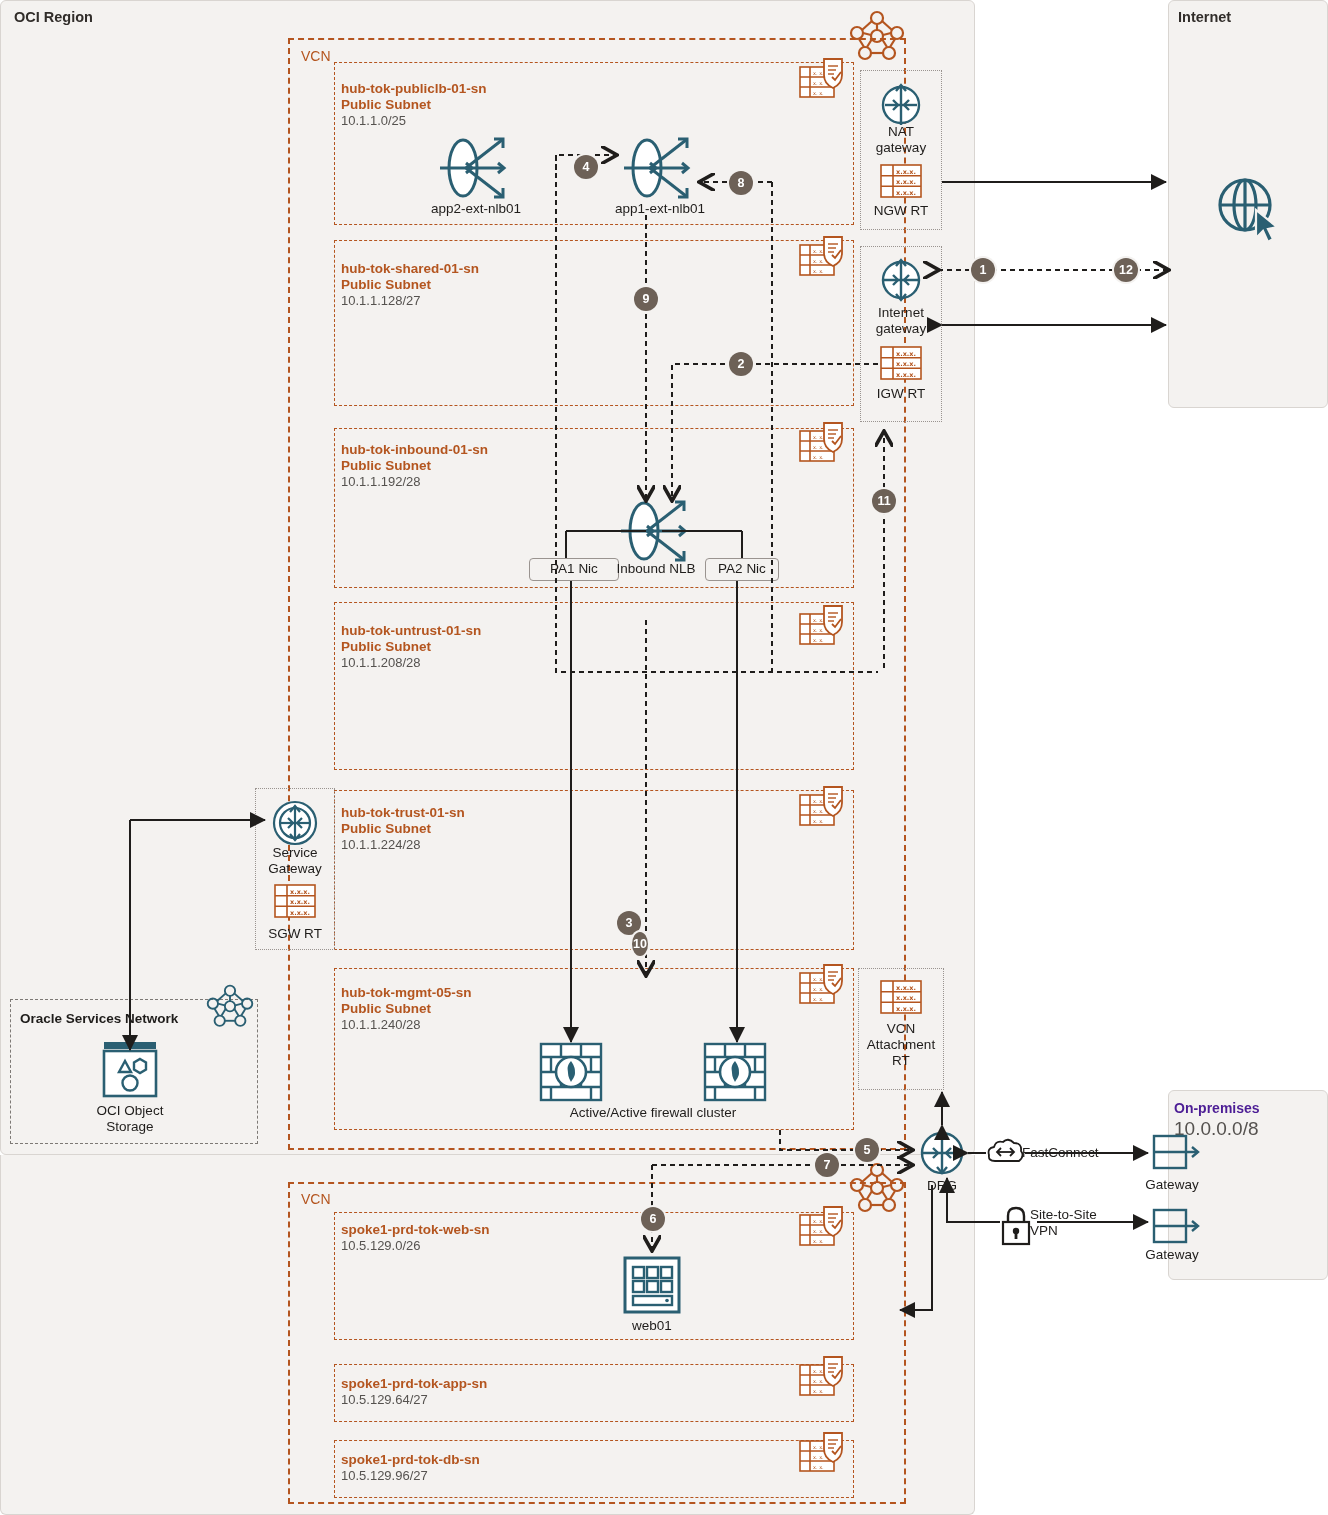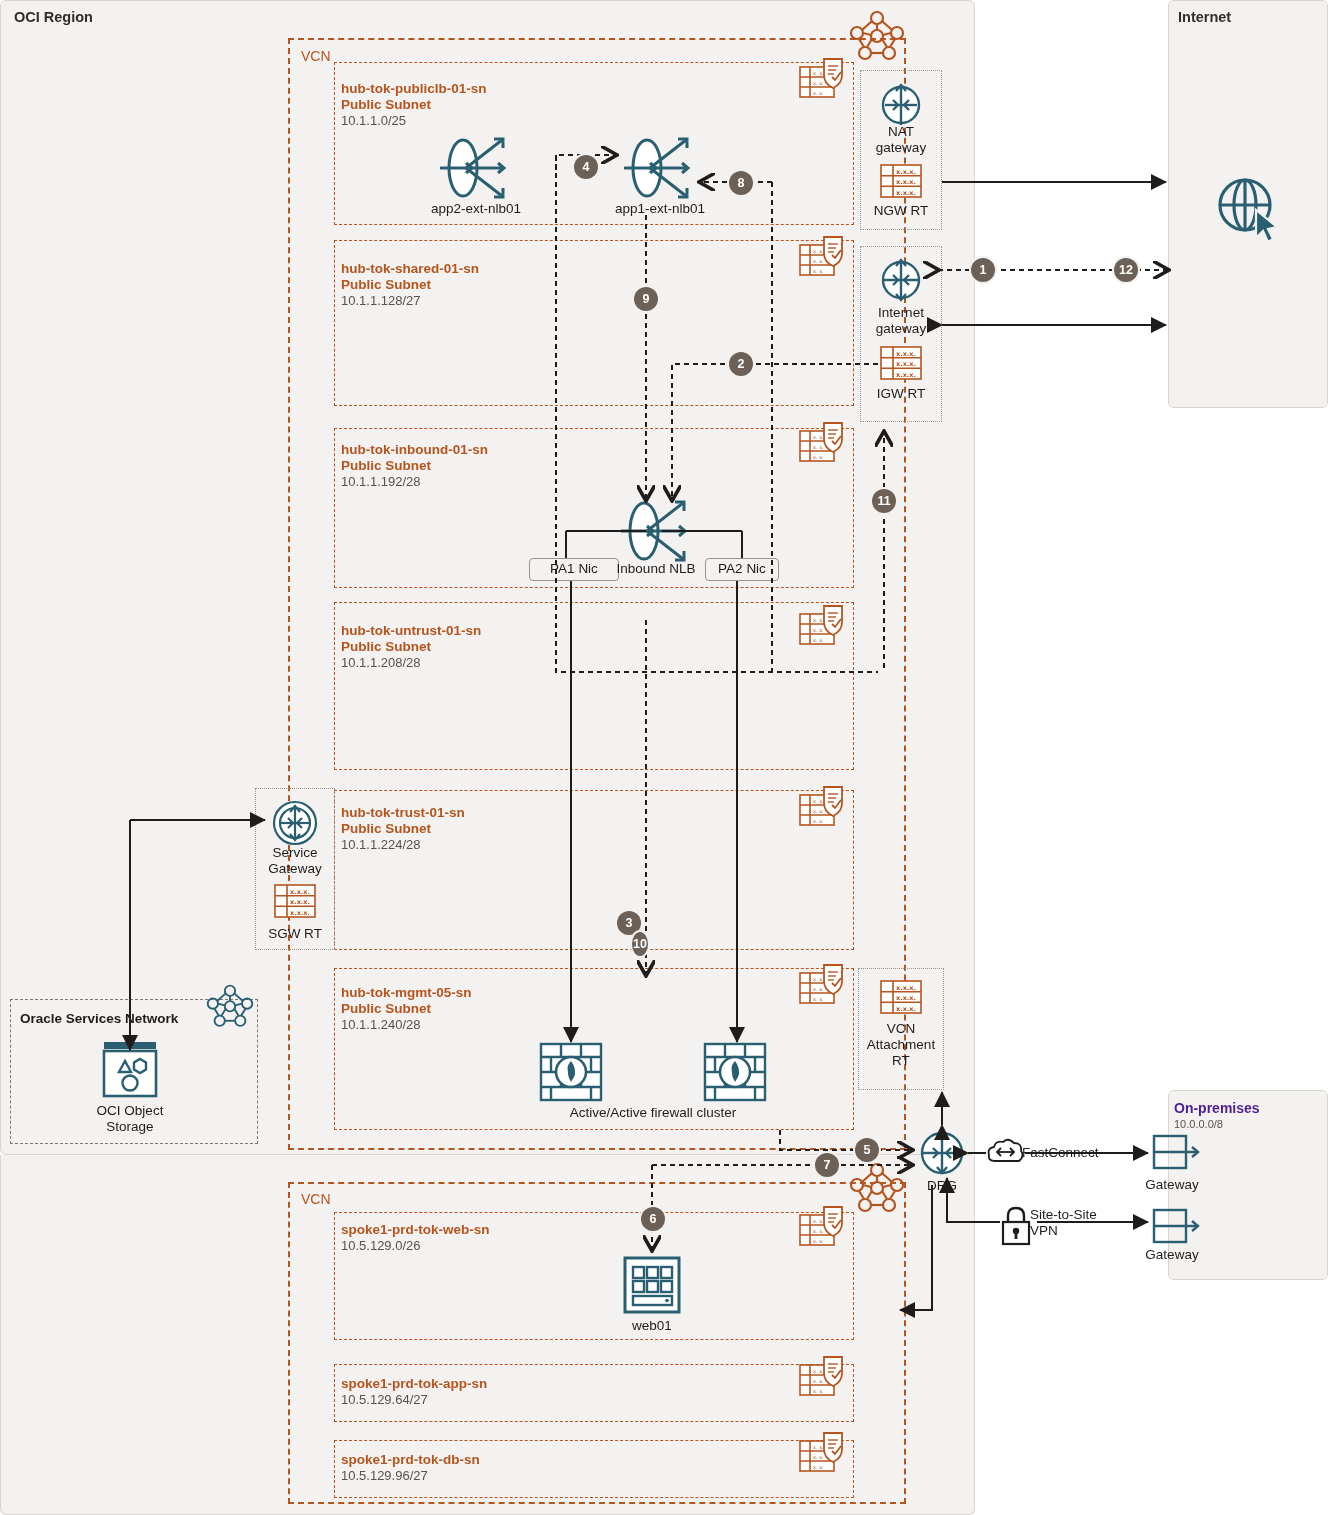--- a/index.html
+++ b/index.html
@@ -55,21 +55,21 @@
       <circle cx="33" cy="33" r="25" fill="none" stroke="#2a5f72" stroke-width="3.2"></circle>
       <ellipse cx="33" cy="33" rx="11" ry="25" fill="none" stroke="#2a5f72" stroke-width="3.2"></ellipse>
       <line x1="8" y1="33" x2="58" y2="33" stroke="#2a5f72" stroke-width="3.2"></line>
       <line x1="33" y1="8" x2="33" y2="58" stroke="#2a5f72" stroke-width="3.2"></line>
       <path d="M44 38 L44 66 L51 59 L56 70 L61 67 L56 57 L65 55 Z" fill="#2a5f72" stroke="#f4f2f0" stroke-width="2.2"></path>
     </svg>
   </div>
 
   <div class="abs region-box" style="left:1168px;top:1090px;width:160px;height:190px;"></div>
   <div class="abs" style="left:1174px;top:1100px;font-weight:bold;font-size:14px;color:#4c1d95;">On-premises</div>
-  <div class="abs" style="left:1174px;top:1118px;font-size:11px;color:#55524f;">10.0.0.0/8</div>
+  <div class="abs" style="left:1174px;top:1118px;font-size:19px;color:#55524f;">10.0.0.0/8</div>
 
   <div class="abs" style="left:1152px;top:1132px;">
     <svg width="48" height="44" viewBox="0 0 48 44">
       <rect x="2" y="4" width="32" height="32" fill="none" stroke="#2a5f72" stroke-width="2.4"></rect>
       <line x1="2" y1="20" x2="46" y2="20" stroke="#2a5f72" stroke-width="2.4"></line>
       <path d="M40 15 L46 20 L40 25" fill="none" stroke="#2a5f72" stroke-width="2.4"></path>
     </svg>
   </div>
   <div class="abs lbl" style="left:1112px;top:1177px;width:120px;">Gateway</div>
 

